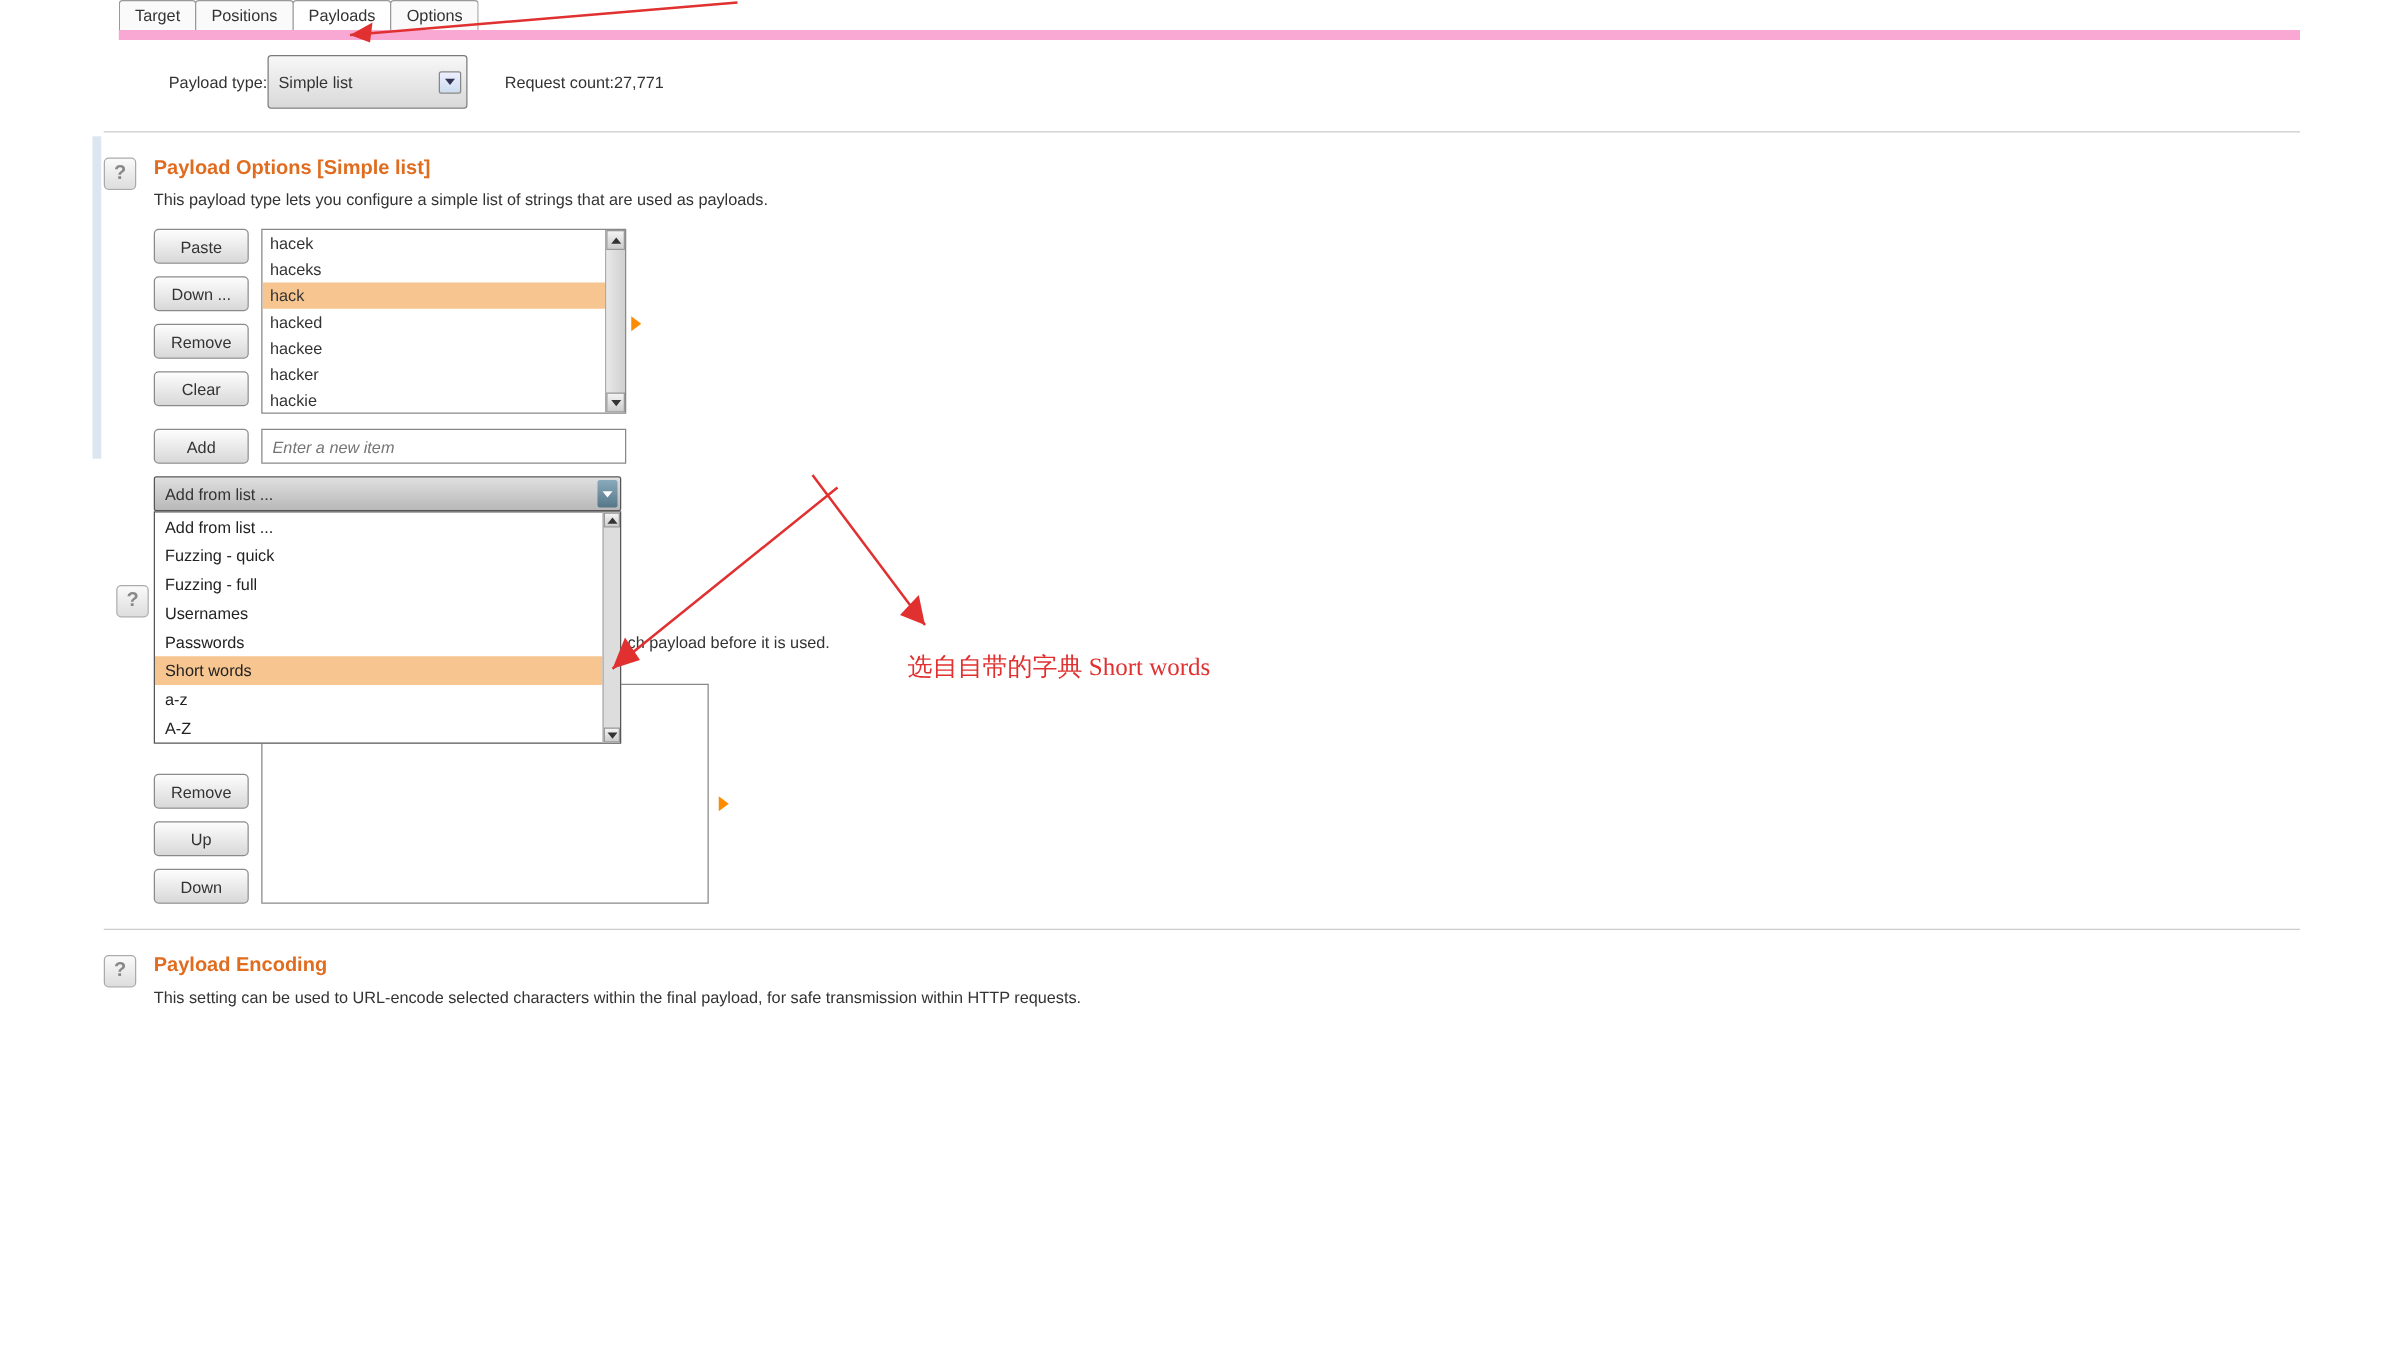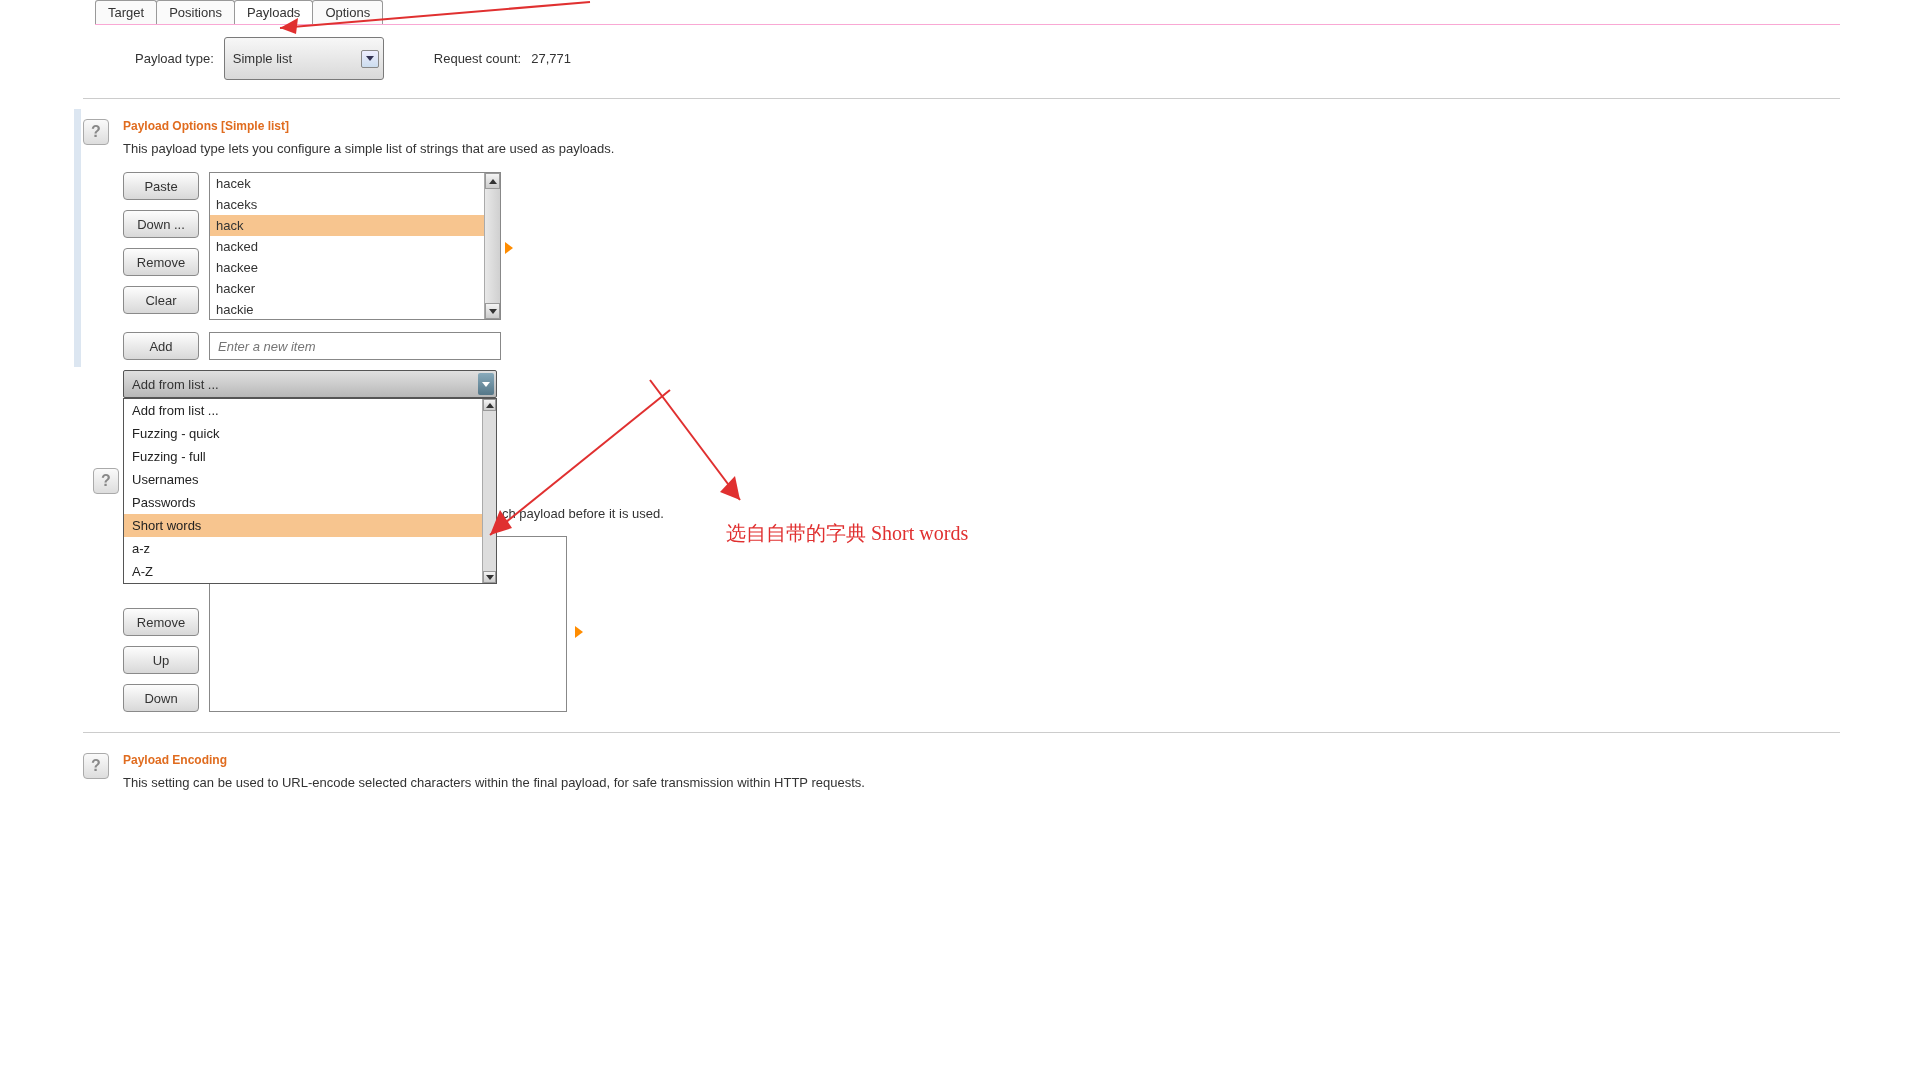--- a/index.html
+++ b/index.html
@@ -18,40 +18,39 @@
     height: 100%;
     overflow-y: scroll;
   }
   .content {
     padding-left: 83px;
     padding-right: 80px;
   }
   .tabs {
     display: flex;
     margin-left: 12px;
-    border-bottom: 1px solid #f9a8d4;
+    border-bottom: 8px solid #f9a8d4;
   }
   .tab {
     padding: 4px 12px;
     border: 1px solid #999;
     border-bottom: none;
     background: #fafafa;
     font-size: 13px;
     color: #333;
     cursor: pointer;
     margin-right: -1px;
     border-radius: 3px 3px 0 0;
   }
   .tab.active {
     background: #fff;
   }
   .top-bar {
     display: flex;
     align-items: center;
-    gap: 10px;
     padding: 12px 0 12px 52px;
   }
   .label { font-size: 13px; color: #333; }
   .combo {
     width: 160px;
     height: 43px;
     border: 1px solid #7a7a7a;
     background: linear-gradient(#f7f7f7,#d9d9d9);
     border-radius: 3px;
     display: flex; align-items: center; justify-content: space-between;
@@ -90,21 +89,21 @@
     color: #888;
     font-weight: bold;
     font-size: 16px;
     flex-shrink: 0;
     cursor: pointer;
   }
   .section-body { flex: 1; }
   .section-title {
     color: #e06c1f;
     font-weight: bold;
-    font-size: 12px;
+    font-size: 16px;
     margin-bottom: 8px;
   }
   .section-desc {
     font-size: 13px;
     color: #333;
     margin-bottom: 16px;
   }
   .payload-row {
     display: flex; gap: 10px; align-items: flex-start;
     margin-top: 6px;

